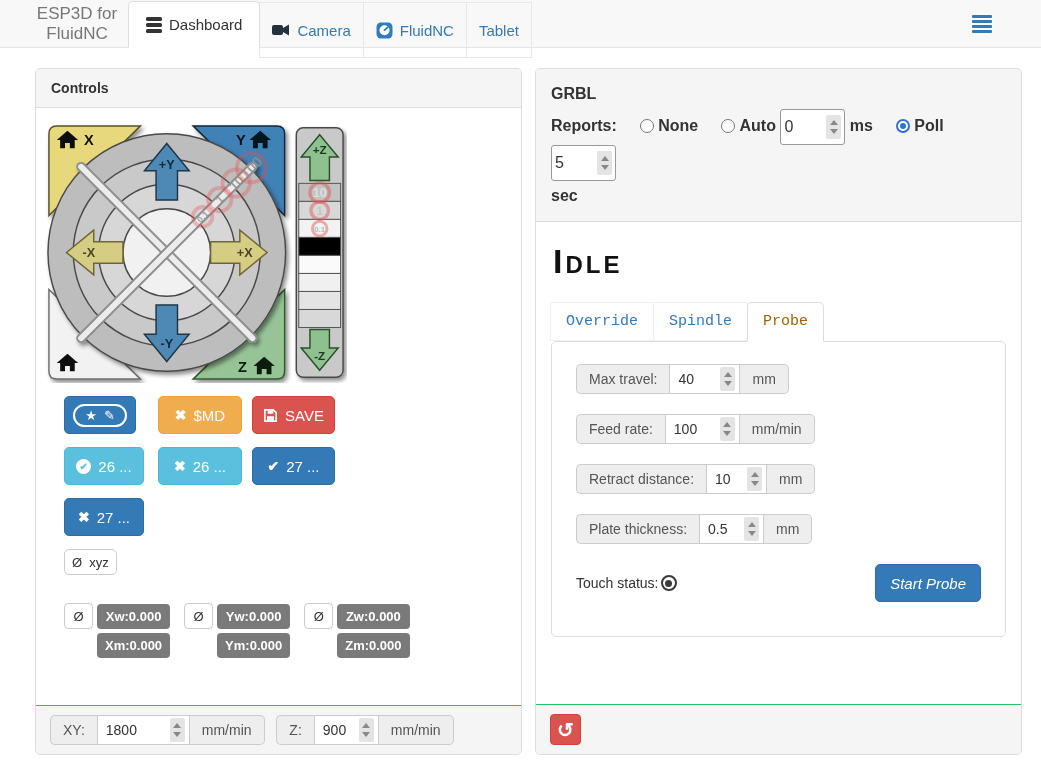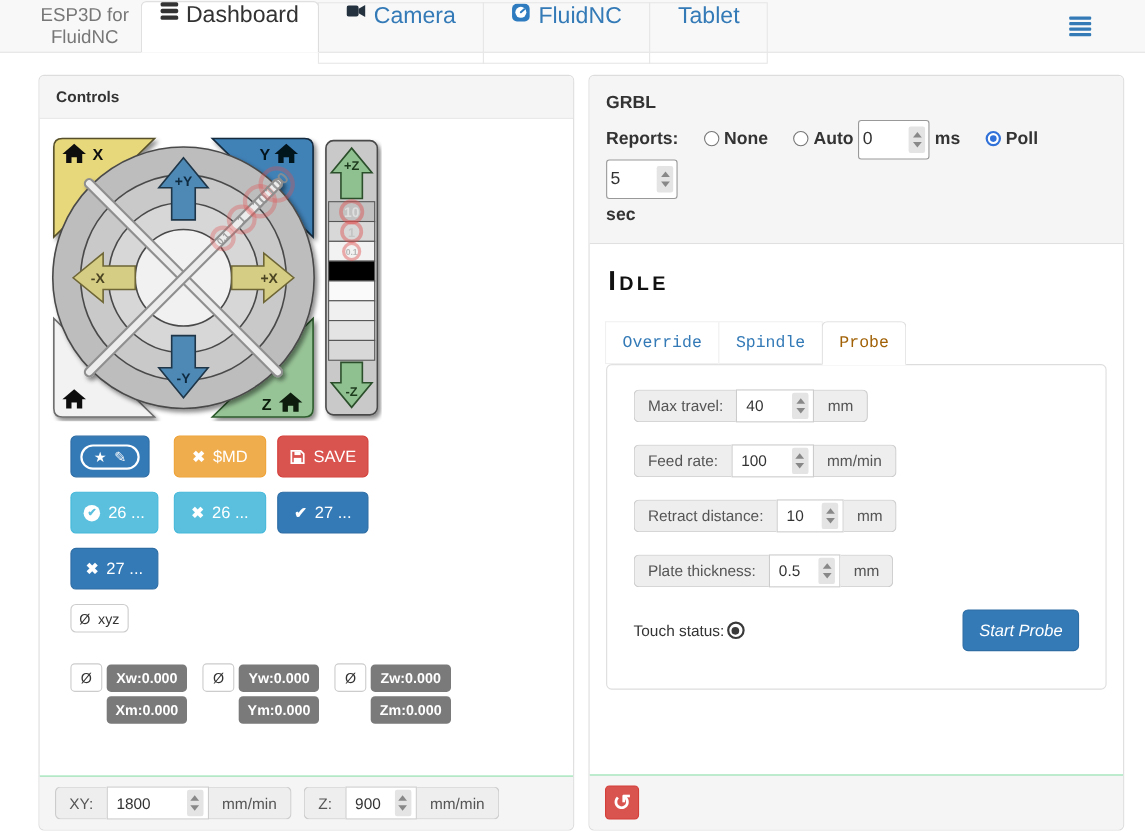--- a/index.html
+++ b/index.html
@@ -7,25 +7,25 @@
   body {
     width:1041px; height:764px; overflow:hidden;
     background:#fff; color:#333;
     font-family:"Liberation Sans", sans-serif; font-size:14px;
   }
   
   .navbar { position:relative; height:48px; background:#f8f8f8; border-bottom:1px solid #e4e4e4; }
   .brand { position:absolute; left:26px; top:4px; width:102px; text-align:center;
            color:#777; font-size:17px; line-height:20px; }
   .nav-tabs { position:absolute; left:128px; top:0; display:flex; align-items:flex-start; height:48px; }
-  .ntab { display:flex; gap:7px; font-size:21px; cursor:pointer; }
+  .ntab { display:flex; align-items:center; gap:7px; font-size:15px; cursor:pointer; }
   .ntab.active { margin-top:1px; height:47px; padding:0 17px; background:#fff;
                  border:1px solid #ddd; border-bottom:1px solid #fff; border-radius:5px 5px 0 0;
                  color:#333; position:relative; z-index:2; }
-  .ntab.plain { margin-top:2px; height:56px; padding:0 25px; color:#337ab7;
+  .ntab.plain { margin-top:2px; height:56px; padding:0 12px; color:#337ab7;
                 border:1px solid #e7e7e7; margin-left:-1px; background:transparent; }
   .burger { position:absolute; right:49px; top:15px; display:flex; flex-direction:column; gap:2px; cursor:pointer; }
   .burger span { width:20px; height:3px; background:#337ab7; border-radius:1px; }
   
   .icon-server { display:inline-flex; flex-direction:column; gap:2px; }
   .icon-server b { width:16px; height:4px; background:#333; border-radius:1.5px; display:block; }
   
   .content { display:flex; gap:13px; margin:20px 0 0 35px; }
   .panel { width:487px; height:687px; border:1px solid #ddd; border-radius:5px;
            display:flex; flex-direction:column; background:#fff; }
@@ -77,21 +77,21 @@
   .zero-btn { width:29px; height:26px; border:1px solid #ccc; border-radius:4px; background:#fff;
               font-size:13px; color:#333; display:flex; align-items:center; justify-content:center; cursor:pointer; }
   .badge { background:#7a7a7a; color:#fff; font-weight:bold; font-size:13px;
            padding:5px 8px; border-radius:4px; min-width:72px; text-align:center; }
   .badge.m { grid-column:2; }
   
   .grbl-header { background:#f5f5f5; border-bottom:1px solid #ddd; border-radius:4px 4px 0 0;
                  padding:10px 15px; line-height:30px; font-size:16px; }
   .grbl-header b { font-weight:bold; }
   .grbl-header .gap { display:inline-block; width:14px; }
-  .status-idle { font-size:25px; font-weight:800; font-variant:small-caps; letter-spacing:3px;
+  .status-idle { font-size:34px; font-weight:800; font-variant:small-caps; letter-spacing:3px;
                  margin:10px 0 0 2px; color:#111; }
   .tabs2 { display:flex; margin-top:21px; align-items:flex-end; position:relative; z-index:2; }
   .tab2 { padding:10px 15px; color:#337ab7; font-size:15px; cursor:pointer;
           border:1px solid #f0f0f0; margin-left:-1px; background:#fff;font-family:Liberation Mono, monospace; }
   .tab2.active { color:#a16207; border:1px solid #ddd; border-bottom:1px solid #fff;
                  border-radius:5px 5px 0 0; margin-bottom:-1px; padding-bottom:11px; }
   .tabbox { border:1px solid #ddd; border-radius:5px; height:296px; padding:22px 24px; margin-top:0; }
   .pfield { margin-bottom:20px; }
   .touch-row { display:flex; align-items:center; justify-content:space-between; margin-top:6px; }
   .record { width:16px; height:16px; border:2px solid #3a3a3a; border-radius:50%;

